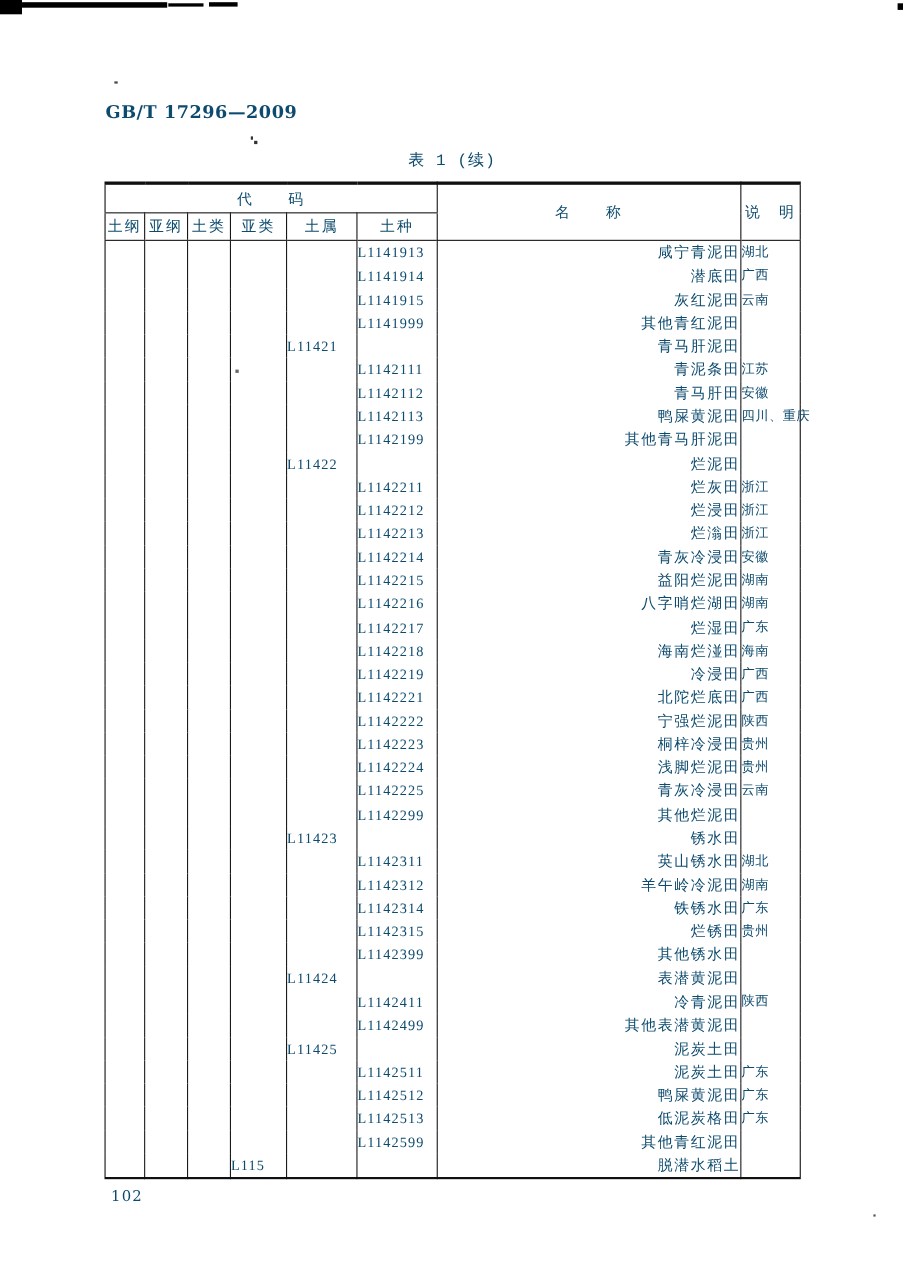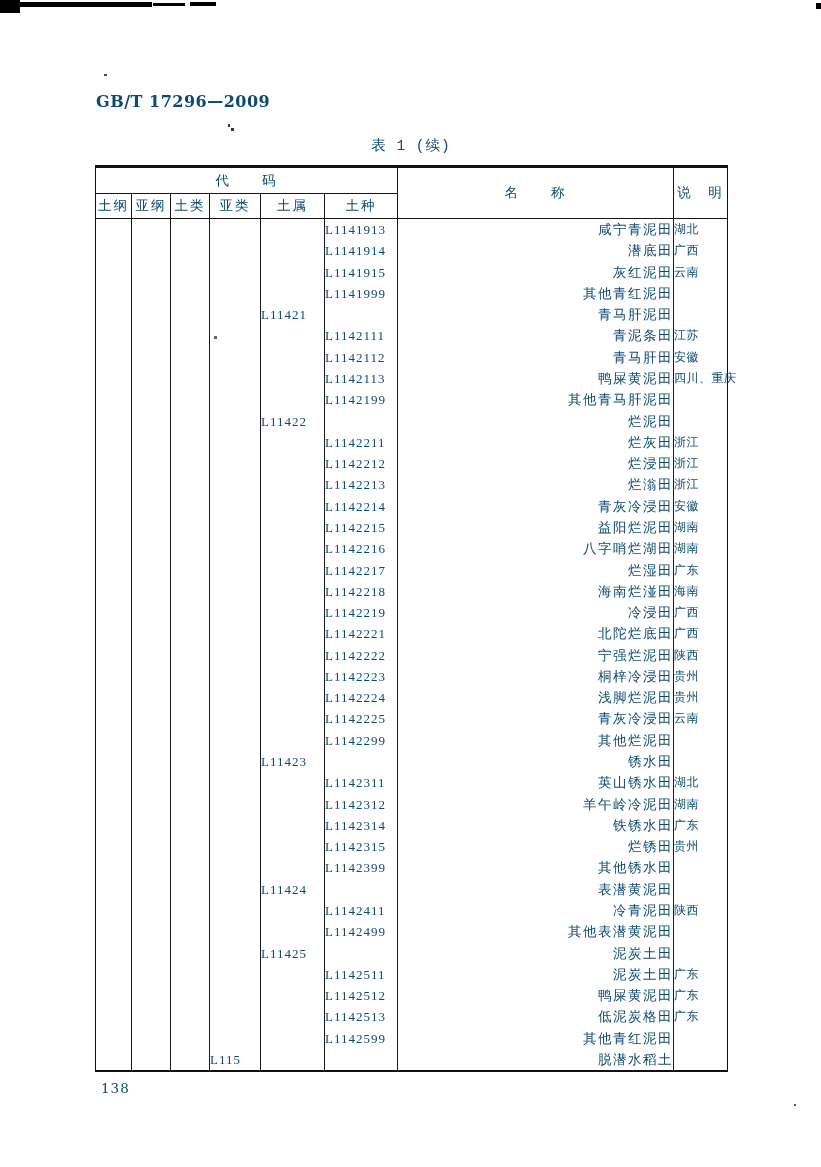--- a/index.html
+++ b/index.html
@@ -501,14 +501,14 @@
           <td></td>
           <td class="code">L115</td>
           <td></td>
           <td></td>
           <td class="name lvl1">脱潜水稻土</td>
           <td class="note"></td>
         </tr>
       </tbody>
   </table>
 
-  <div class="pagenum">138</div>
+  <div class="pagenum">102</div>
 </div>
 
 </body></html>

